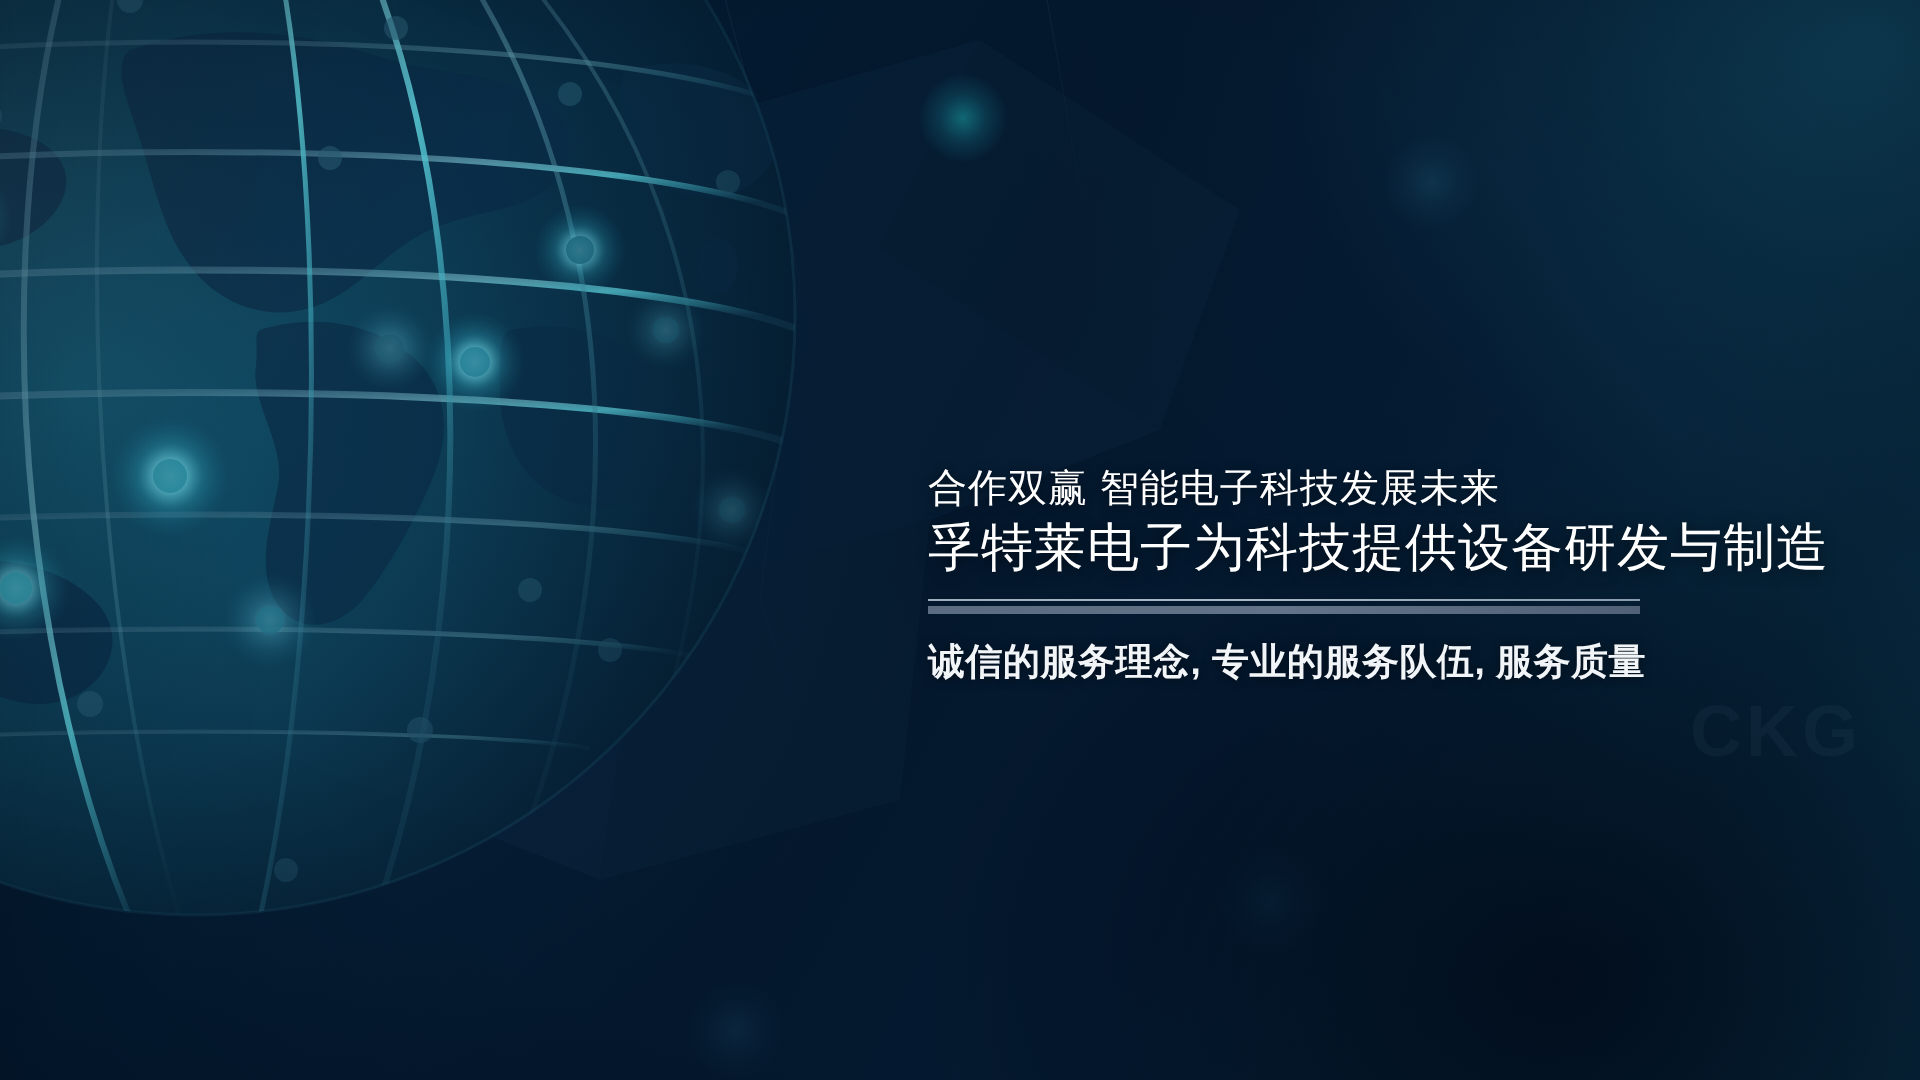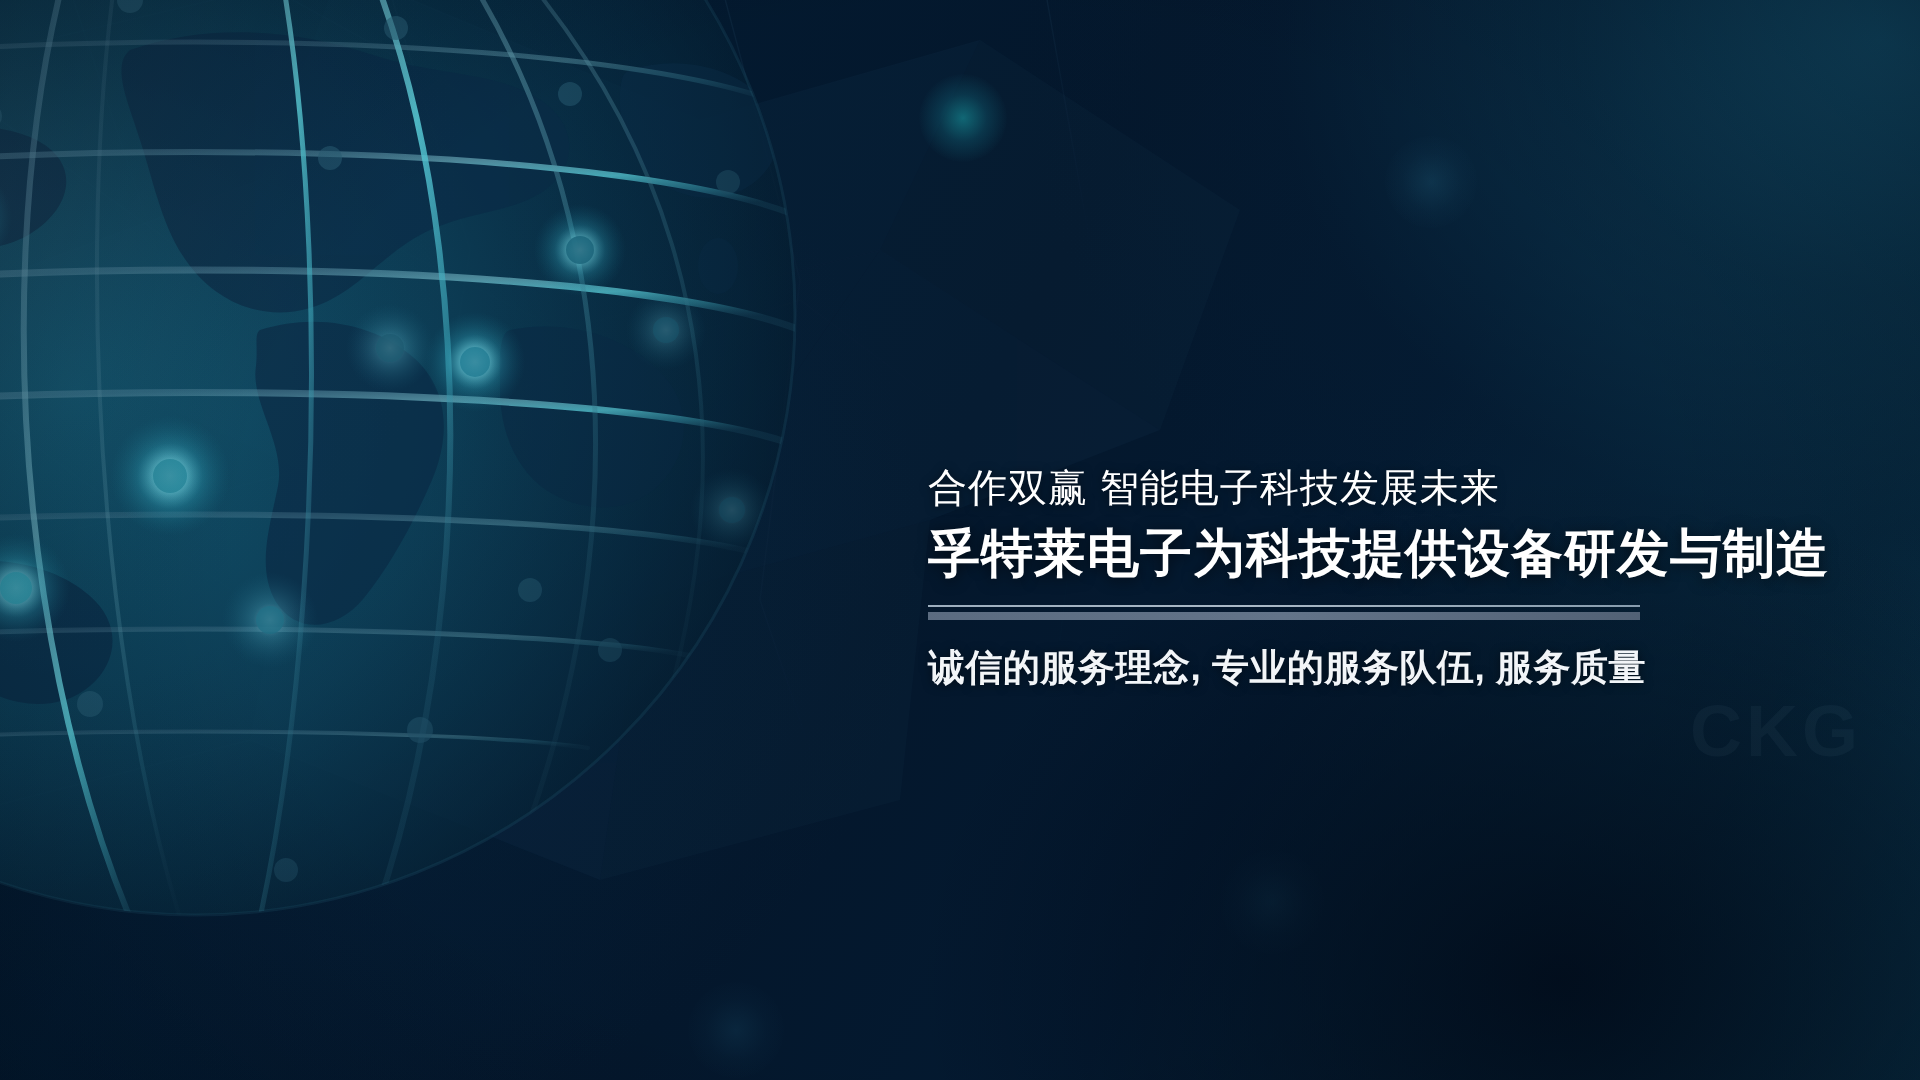--- a/index.html
+++ b/index.html
@@ -81,25 +81,25 @@
   .eyebrow {
     color: #ffffff;
     font-size: 39px;
     line-height: 1.12;
     letter-spacing: 1px;
     font-weight: 400;
     white-space: nowrap;
     text-shadow: 0 1px 10px rgba(0,0,0,0.55);
   }
   .headline {
-    margin-top: 14px;
+    margin-top: 8px;
     color: #ffffff;
     font-size: 52px;
     line-height: 1.12;
-    font-weight: 700;
+    font-weight: 400;
     letter-spacing: 1px;
     white-space: nowrap;
     text-shadow: 0 2px 14px rgba(0,0,0,0.6);
   }
   .divider {
     position: relative;
     margin-top: 23px;
     width: 712px;
     height: 14px;
   }

